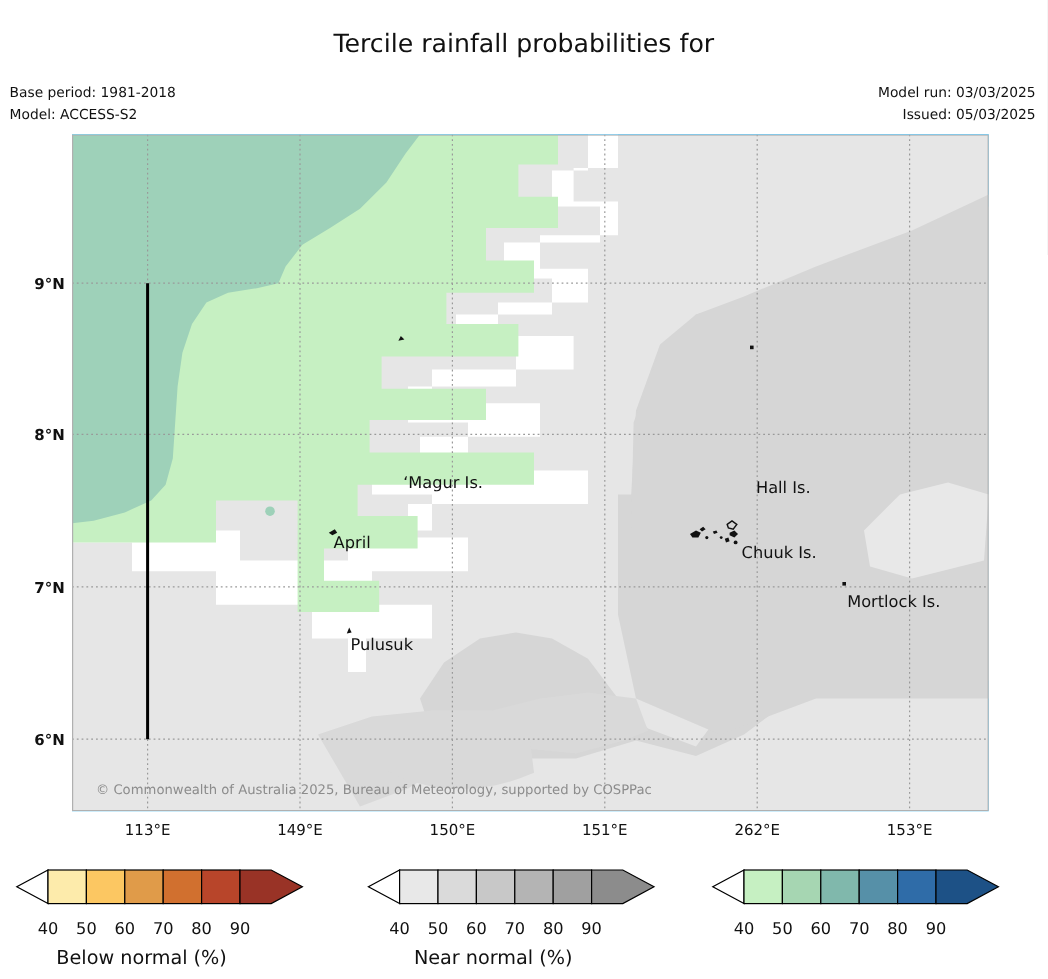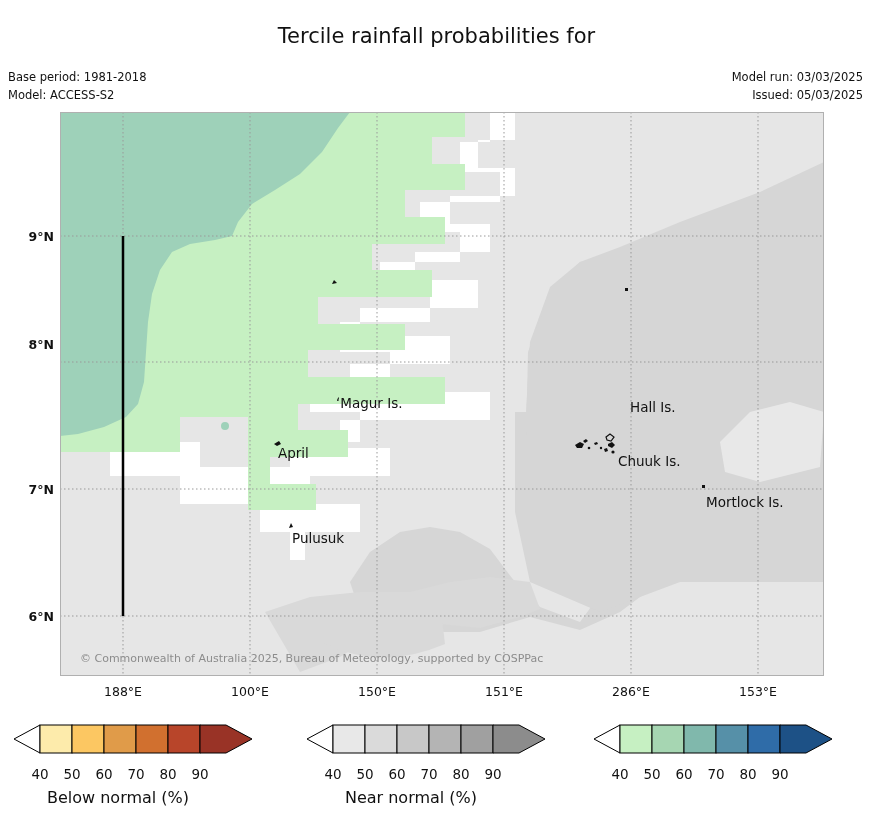--- a/index.html
+++ b/index.html
@@ -159,31 +159,31 @@
     <div class="place-label" style="left:558px;top:341px;">Chuuk Is.</div>
     <div class="place-label" style="left:646px;top:382px;">Mortlock Is.</div>
     <div class="place-label" style="left:218px;top:333px;">April</div>
     <div class="place-label" style="left:232px;top:418px;">Pulusuk</div>
   </div>
 
   <div id="copyright">© Commonwealth of Australia 2025, Bureau of Meteorology, supported by COSPPac</div>
 
   <div id="ylabels">
     <div class="ylab" style="top:229px;">9°N</div>
-    <div class="ylab" style="top:337px;text-align:right;">8°N</div>
+    <div class="ylab" style="top:355px;text-align:right;">8°N</div>
     <div class="ylab" style="top:482px;">7°N</div>
     <div class="ylab" style="top:609px;">6°N</div>
   </div>
 
   <div id="xlabels">
-    <div class="xlab" style="left:123px;">188°E</div>
-    <div class="xlab" style="left:250px;">100°E</div>
+    <div class="xlab" style="left:123px;">113°E</div>
+    <div class="xlab" style="left:250px;">149°E</div>
     <div class="xlab" style="left:377px;">150°E</div>
     <div class="xlab" style="left:504px;">151°E</div>
-    <div class="xlab" style="left:631px;">286°E</div>
+    <div class="xlab" style="left:631px;">262°E</div>
     <div class="xlab" style="left:758px;">153°E</div>
   </div>
 
   <div class="cbar" style="left:10px;width:270px;">
     <svg class="cbar-svg" width="270" height="52" viewBox="0 0 270 52">
       <g stroke="#000" stroke-width="1">
         <polygon points="30,13 30,41 4,27" fill="#ffffff"></polygon>
         <rect x="30" y="13" width="32" height="28" fill="#fdebab"></rect>
         <rect x="62" y="13" width="32" height="28" fill="#fcc762"></rect>
         <rect x="94" y="13" width="32" height="28" fill="#e09b49"></rect>

